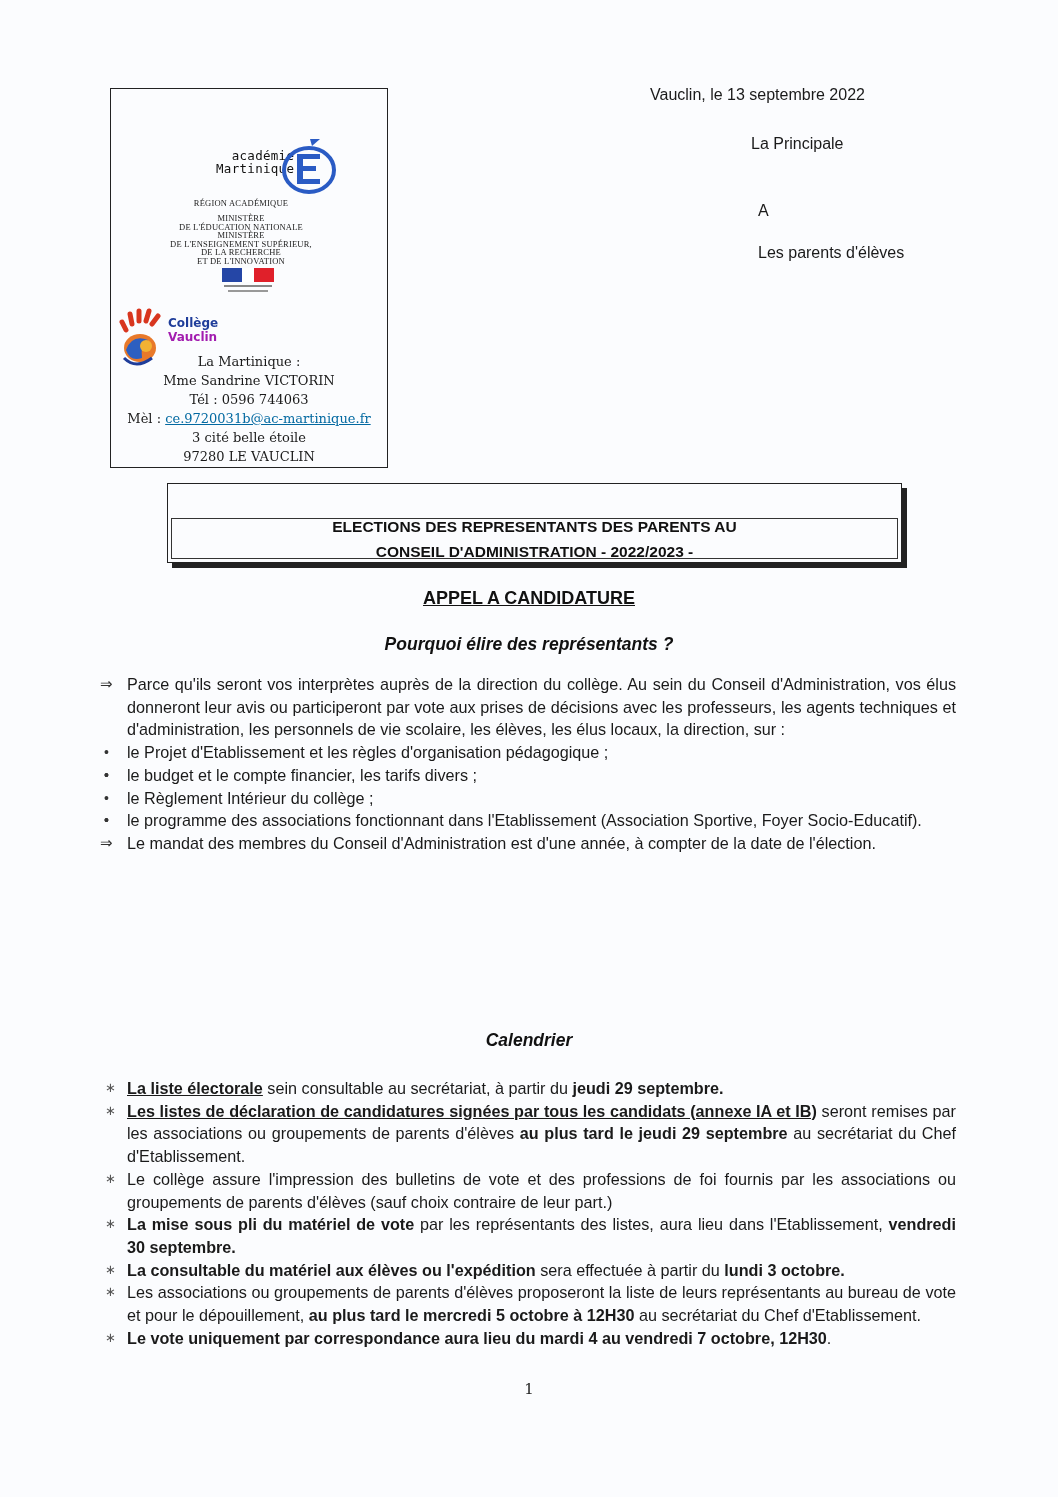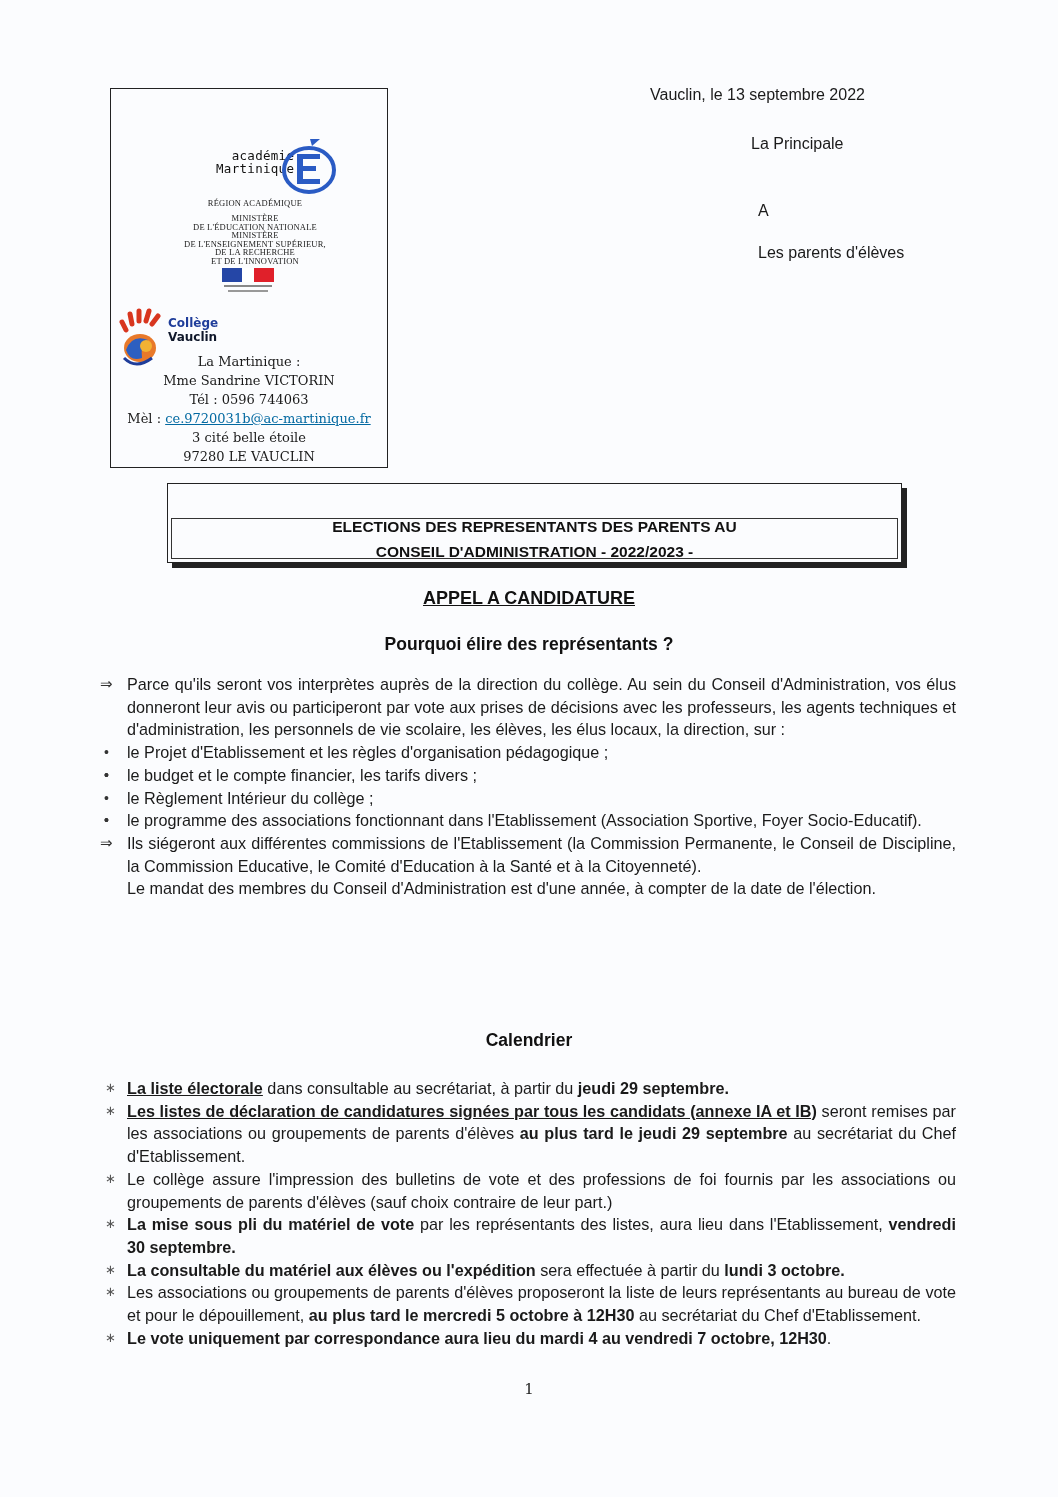--- a/index.html
+++ b/index.html
@@ -22,39 +22,39 @@
     .acad-logo { left: 200px; top: 137px; width: 140px; height: 60px; }
     .acad-text {
       position: absolute; left: 16px; top: 12px;
       font-family: "DejaVu Sans Mono", monospace;
       font-size: 12.5px; line-height: 13px; text-align: right; color: #111;
       letter-spacing: 0.3px;
     }
     .acad-emblem { position: absolute; left: 80px; top: 0px; width: 58px; height: 58px; }
 
     .ministry {
-      left: 116px; width: 278px; text-align: center;
+      left: 102px; width: 278px; text-align: center;
       font-family: "Liberation Serif", serif;
       font-size: 8.5px; line-height: 8.6px; color: #222; letter-spacing: 0.2px;
     }
     .flag { left: 222px; top: 268px; width: 52px; height: 28px; }
     .flag .f-blue { position: absolute; left: 0; top: 0; width: 20px; height: 14px; background: #2546a6; }
     .flag .f-white { position: absolute; left: 20px; top: 0; width: 12px; height: 14px; background: #fff; }
     .flag .f-red { position: absolute; left: 32px; top: 0; width: 20px; height: 14px; background: #e0202a; }
     .flag .f-caption { position: absolute; left: 2px; top: 17px; width: 48px; height: 2px; background: #888; }
     .flag .f-caption2 { position: absolute; left: 6px; top: 22px; width: 40px; height: 2px; background: #999; }
 
     .college-logo { left: 118px; top: 308px; width: 110px; height: 62px; }
     .college-name {
       position: absolute; left: 50px; top: 8px;
       font-family: "DejaVu Sans", sans-serif; font-weight: bold;
       font-size: 12px; line-height: 14px;
     }
     .college-name .c1 { color: #1f3d9a; display: block; }
-    .college-name .c2 { color: #0f172a; display: block; }
+    .college-name .c2 { color: #a21caf; display: block; }
 
     .contact {
       left: 110px; width: 278px; text-align: center;
       font-family: "DejaVu Serif", serif;
       font-size: 13px; line-height: 19px; color: #1a1a1a;
     }
     .contact a { color: #0369a1; text-decoration: underline; }
 
     
     .hdr { font-size: 16px; color: #1a1a1a; }
@@ -72,21 +72,21 @@
       display: flex; flex-direction: column; justify-content: center; align-items: center;
       font-weight: bold; font-size: 15.5px; line-height: 25px; text-align: center; margin-top: 31px;
     }
 
     .appel {
       left: 0; width: 1058px; top: 588px; text-align: center;
       font-size: 18px; font-weight: bold; text-decoration: underline;
     }
     .subhead {
       left: 0; width: 1058px; text-align: center;
-      font-size: 17.5px; font-weight: bold;
+      font-size: 17.5px; font-weight: bold; font-style: italic;
     }
 
     
     .body-block {
       left: 100px; width: 856px;
       font-size: 16.2px; line-height: 22.7px; color: #1a1a1a;
     }
     .item { position: relative; padding-left: 27px; text-align: justify; }
     .item .mk {
       position: absolute; left: 0; top: 0; width: 24px;
@@ -186,33 +186,32 @@
     <span>Parce qu'ils seront vos interprètes auprès de la direction du collège. Au sein du Conseil d'Administration, vos élus donneront leur avis ou participeront par vote aux prises de décisions avec les professeurs, les agents techniques et d'administration, les personnels de vie scolaire, les élèves, les élus locaux, la direction, sur :</span>
   </div>
   <div class="item"><span class="mk bullet">•</span><span>le Projet d'Etablissement et les règles d'organisation pédagogique ;</span></div>
   <div class="item"><span class="mk bullet">•</span></div>
   <div class="item"><span class="mk bullet">•</span><span>le budget et le compte financier, les tarifs divers ;</span></div>
   <div class="item"><span class="mk bullet">•</span><span>le Règlement Intérieur du collège ;</span></div>
   <div class="item"><span class="mk bullet">•</span></div>
   <div class="item"><span class="mk bullet">•</span><span>le programme des associations fonctionnant dans l'Etablissement (Association Sportive, Foyer Socio-Educatif).</span></div>
   <div class="item">
     <span class="mk">⇒</span>
-    <span>Ils siégeront aux différentes commissions de l'Etablissement (la Commission Permanente, le Conseil de Discipline, la Commission Educative, le Comité d'Education à la Santé et à la Citoyenneté).</span>
   </div>
   <div class="item">
     <span>Le mandat des membres du Conseil d'Administration est d'une année, à compter de la date de l'élection.</span>
   </div>
 </div>
 
 <div class="abs subhead" style="top:1030px;">Calendrier</div>
 
 <div class="abs body-block" style="top:1077px;">
   <div class="item">
     <span class="mk star">∗</span>
-    <span><b class="ul">La liste électorale</b><span> dans consultable au secrétariat, à partir du </span><b>jeudi 29 septembre.</b></span>
+    <span><b class="ul">La liste électorale</b><span> sein consultable au secrétariat, à partir du </span><b>jeudi 29 septembre.</b></span>
   </div>
   <div class="item">
     <span class="mk star">∗</span>
     <span><b class="ul">Les listes de déclaration de candidatures signées par tous les candidats (annexe IA et IB)</b><span> seront remises par les associations ou groupements de parents d'élèves </span><b>au plus tard le jeudi 29 septembre</b><span> au secrétariat du Chef d'Etablissement.</span></span>
   </div>
   <div class="item">
     <span class="mk star">∗</span>
     <span>Le collège assure l'impression des bulletins de vote et des professions de foi fournis par les associations ou groupements de parents d'élèves (sauf choix contraire de leur part.)</span>
   </div>
   <div class="item">

